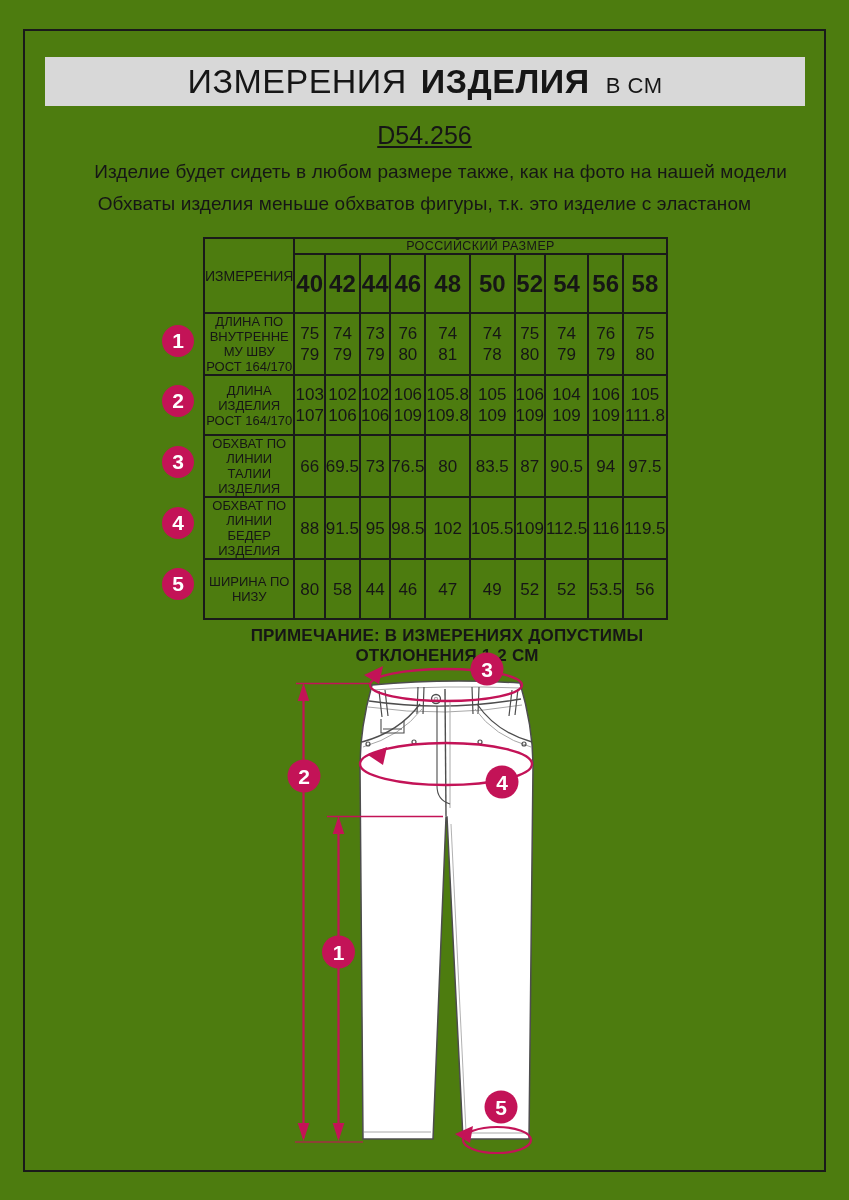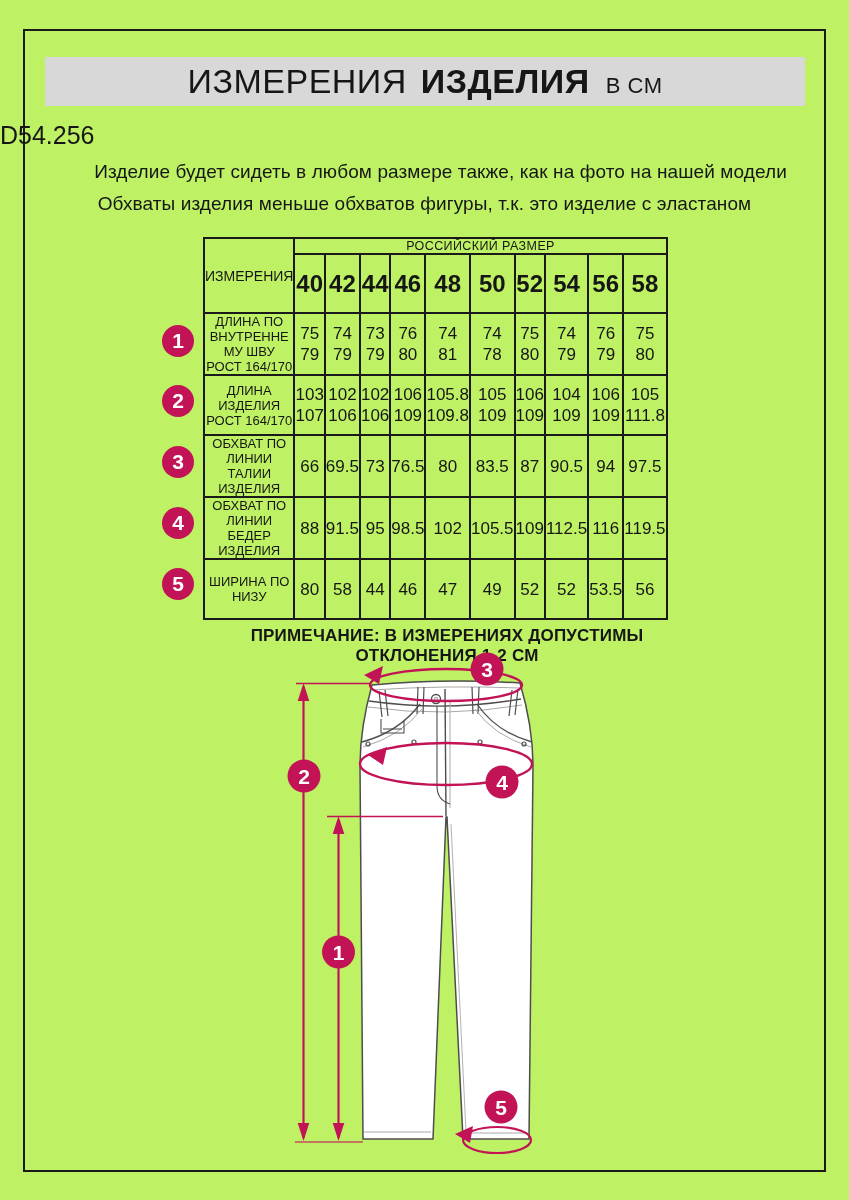--- a/index.html
+++ b/index.html
@@ -1,30 +1,30 @@
 <!DOCTYPE html>
 <html><head>
 <meta charset="utf-8">
 <style>
   * { margin:0; padding:0; box-sizing:border-box; }
   html,body { background:#fff; }
   .page {
-    position:relative; width:849px; height:1200px; background:#bef264;
+    position:relative; width:849px; height:1200px; background:#4d7c0f;
     font-family:"Liberation Sans", sans-serif; color:#161616; overflow:hidden;
     --accent:#c31357; --ink:#1a1a1a; --draw-dark:#4d4d4d; --draw-light:#a8a8a8; --band:#d8d8d8;
   }
   .frame { position:absolute; left:23px; top:29px; width:803px; height:1143px; border:2px solid var(--ink); }
   .title-band {
     position:absolute; left:45px; top:57px; width:760px; height:49px;
     background:var(--band); text-align:center; line-height:49px; white-space:nowrap;
   }
   .t-main { font-size:34px; letter-spacing:0.5px; }
   .t-bold { font-size:34px; font-weight:bold; margin-left:14px; letter-spacing:0.5px; }
   .t-unit { font-size:22px; margin-left:16px; letter-spacing:0.5px; }
-  .product-code { position:absolute; left:0; top:121px; width:100%; font-size:25px; }
+  .product-code { position:absolute; left:0; top:121px; width:100%; text-align:center; font-size:25px;text-decoration:underline; }
   .intro { position:absolute; left:0; width:100%; text-align:center; font-size:19px; letter-spacing:0.1px; }
   .intro.l1 { top:161px;padding-left:32px; } .intro.l2 { top:193px;text-align:center; }
 
   table.size-table { position:absolute; left:203px; top:237px; border-collapse:collapse; table-layout:fixed; }
   table.size-table td { border:2px solid var(--ink); text-align:center; vertical-align:middle; padding:0; }
   td.corner { width:81px; font-size:14px; }
   td.group  { height:15px; font-size:12.5px; letter-spacing:0.4px; }
   td.size   { width:22px; height:59px; font-size:24px; font-weight:bold; }
   td.rlabel { font-size:13px; line-height:15px; white-space:pre-line; }
   td.val    { font-size:17px; line-height:21px; white-space:pre-line;margin-top:7px; }

